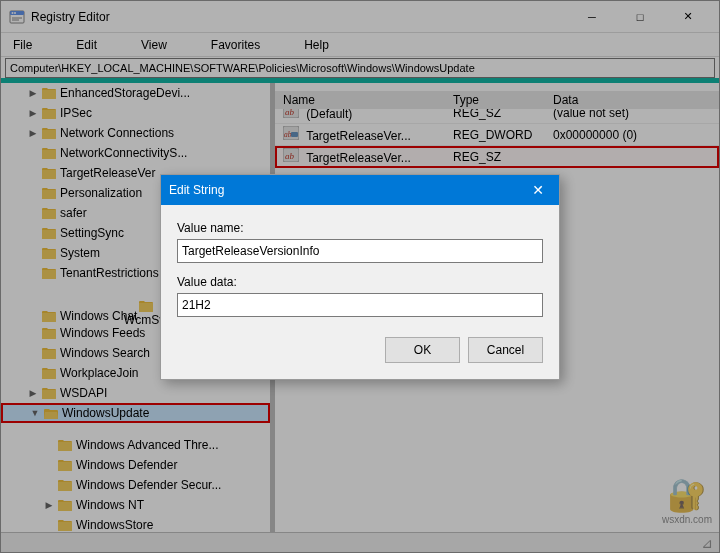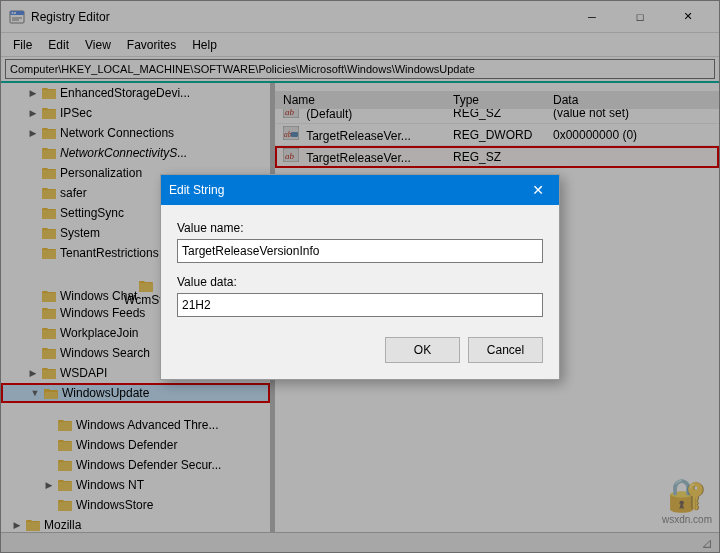--- a/index.html
+++ b/index.html
@@ -64,37 +64,38 @@
     }
 
     
     .menu-bar {
       height: 24px;
       display: flex;
       align-items: center;
       padding: 0 4px;
       background: #fff;
       border-bottom: 1px solid #e0e0e0;
+      gap: 28px;
     }
 
     .menu-item {
       padding: 2px 8px;
       cursor: pointer;
       font-size: 12px;
       color: #000;
     }
 
     
     .address-bar {
       height: 26px;
       display: flex;
       align-items: center;
       padding: 0 4px;
       background: #fff;
-      border-bottom: 2px solid #14b8a6;
+      border-bottom: 5px solid #14b8a6;
     }
 
     .address-input {
       flex: 1;
       height: 20px;
       border: 1px solid #7a7a7a;
       padding: 0 4px;
       font-size: 11px;
       background: #fff;
       outline: none;
@@ -401,43 +402,53 @@
         <span class="tree-expander">▶</span>
         <span class="tree-folder-icon">
           <svg class="folder-svg" viewBox="0 0 14 12">
               <path d="M0 2 Q0 1 1 1 L5 1 L6 2 L13 2 Q14 2 14 3 L14 11 Q14 12 13 12 L1 12 Q0 12 0 11Z" fill="#f0c040"></path>
               <path d="M0 3 L14 3 L14 11 Q14 12 13 12 L1 12 Q0 12 0 11Z" fill="#f5d060"></path>
             </svg>
         </span>
         <span>Network Connections</span>
       </div>
 
-      <div class="tree-item" style="padding-left:24px;font-style:italic;">
+      <div class="tree-item" style="padding-left:24px;">
         <span class="tree-expander" style="visibility:hidden;">▶</span>
         <span class="tree-folder-icon">
           <svg class="folder-svg" viewBox="0 0 14 12">
               <path d="M0 2 Q0 1 1 1 L5 1 L6 2 L13 2 Q14 2 14 3 L14 11 Q14 12 13 12 L1 12 Q0 12 0 11Z" fill="#f0c040"></path>
               <path d="M0 3 L14 3 L14 11 Q14 12 13 12 L1 12 Q0 12 0 11Z" fill="#f5d060"></path>
             </svg>
         </span>
         <span>NetworkConnectivityS...</span>
       </div>
 
       <div class="tree-item" style="padding-left:24px;">
         <span class="tree-expander" style="visibility:hidden;">▶</span>
         <span class="tree-folder-icon">
           <svg class="folder-svg" viewBox="0 0 14 12">
               <path d="M0 2 Q0 1 1 1 L5 1 L6 2 L13 2 Q14 2 14 3 L14 11 Q14 12 13 12 L1 12 Q0 12 0 11Z" fill="#f0c040"></path>
               <path d="M0 3 L14 3 L14 11 Q14 12 13 12 L1 12 Q0 12 0 11Z" fill="#f5d060"></path>
             </svg>
         </span>
+        <span>TargetReleaseVer</span>
+      </div>
+
+      <div class="tree-item" style="padding-left:24px;">
+        <span class="tree-expander" style="visibility:hidden;">▶</span>
+        <span class="tree-folder-icon">
+          <svg class="folder-svg" viewBox="0 0 14 12">
+              <path d="M0 2 Q0 1 1 1 L5 1 L6 2 L13 2 Q14 2 14 3 L14 11 Q14 12 13 12 L1 12 Q0 12 0 11Z" fill="#f0c040"></path>
+              <path d="M0 3 L14 3 L14 11 Q14 12 13 12 L1 12 Q0 12 0 11Z" fill="#f5d060"></path>
+            </svg>
+        </span>
         <span>Personalization</span>
       </div>
 
-
       <div class="tree-item" style="padding-left:24px;">
         <span class="tree-expander" style="visibility:hidden;">▶</span>
         <span class="tree-folder-icon">
           <svg class="folder-svg" viewBox="0 0 14 12">
               <path d="M0 2 Q0 1 1 1 L5 1 L6 2 L13 2 Q14 2 14 3 L14 11 Q14 12 13 12 L1 12 Q0 12 0 11Z" fill="#f0c040"></path>
               <path d="M0 3 L14 3 L14 11 Q14 12 13 12 L1 12 Q0 12 0 11Z" fill="#f5d060"></path>
             </svg>
         </span>
         <span>safer</span>
       </div>
@@ -509,32 +520,32 @@
       </div>
 
       <div class="tree-item" style="padding-left:24px;">
         <span class="tree-expander" style="visibility:hidden;">▶</span>
         <span class="tree-folder-icon">
           <svg class="folder-svg" viewBox="0 0 14 12">
               <path d="M0 2 Q0 1 1 1 L5 1 L6 2 L13 2 Q14 2 14 3 L14 11 Q14 12 13 12 L1 12 Q0 12 0 11Z" fill="#f0c040"></path>
               <path d="M0 3 L14 3 L14 11 Q14 12 13 12 L1 12 Q0 12 0 11Z" fill="#f5d060"></path>
             </svg>
         </span>
+        <span>Windows Search</span>
+      </div>
+
+      <div class="tree-item" style="padding-left:24px;">
+        <span class="tree-expander" style="visibility:hidden;">▶</span>
+        <span class="tree-folder-icon">
+          <svg class="folder-svg" viewBox="0 0 14 12">
+              <path d="M0 2 Q0 1 1 1 L5 1 L6 2 L13 2 Q14 2 14 3 L14 11 Q14 12 13 12 L1 12 Q0 12 0 11Z" fill="#f0c040"></path>
+              <path d="M0 3 L14 3 L14 11 Q14 12 13 12 L1 12 Q0 12 0 11Z" fill="#f5d060"></path>
+            </svg>
+        </span>
         <span>WorkplaceJoin</span>
-      </div>
-
-      <div class="tree-item" style="padding-left:24px;">
-        <span class="tree-expander" style="visibility:hidden;">▶</span>
-        <span class="tree-folder-icon">
-          <svg class="folder-svg" viewBox="0 0 14 12">
-              <path d="M0 2 Q0 1 1 1 L5 1 L6 2 L13 2 Q14 2 14 3 L14 11 Q14 12 13 12 L1 12 Q0 12 0 11Z" fill="#f0c040"></path>
-              <path d="M0 3 L14 3 L14 11 Q14 12 13 12 L1 12 Q0 12 0 11Z" fill="#f5d060"></path>
-            </svg>
-        </span>
-        <span>Windows Search</span>
       </div>
 
       <div class="tree-item" style="padding-left:24px;">
         <span class="tree-expander">▶</span>
         <span class="tree-folder-icon">
           <svg class="folder-svg" viewBox="0 0 14 12">
               <path d="M0 2 Q0 1 1 1 L5 1 L6 2 L13 2 Q14 2 14 3 L14 11 Q14 12 13 12 L1 12 Q0 12 0 11Z" fill="#f0c040"></path>
               <path d="M0 3 L14 3 L14 11 Q14 12 13 12 L1 12 Q0 12 0 11Z" fill="#f5d060"></path>
             </svg>
         </span>

